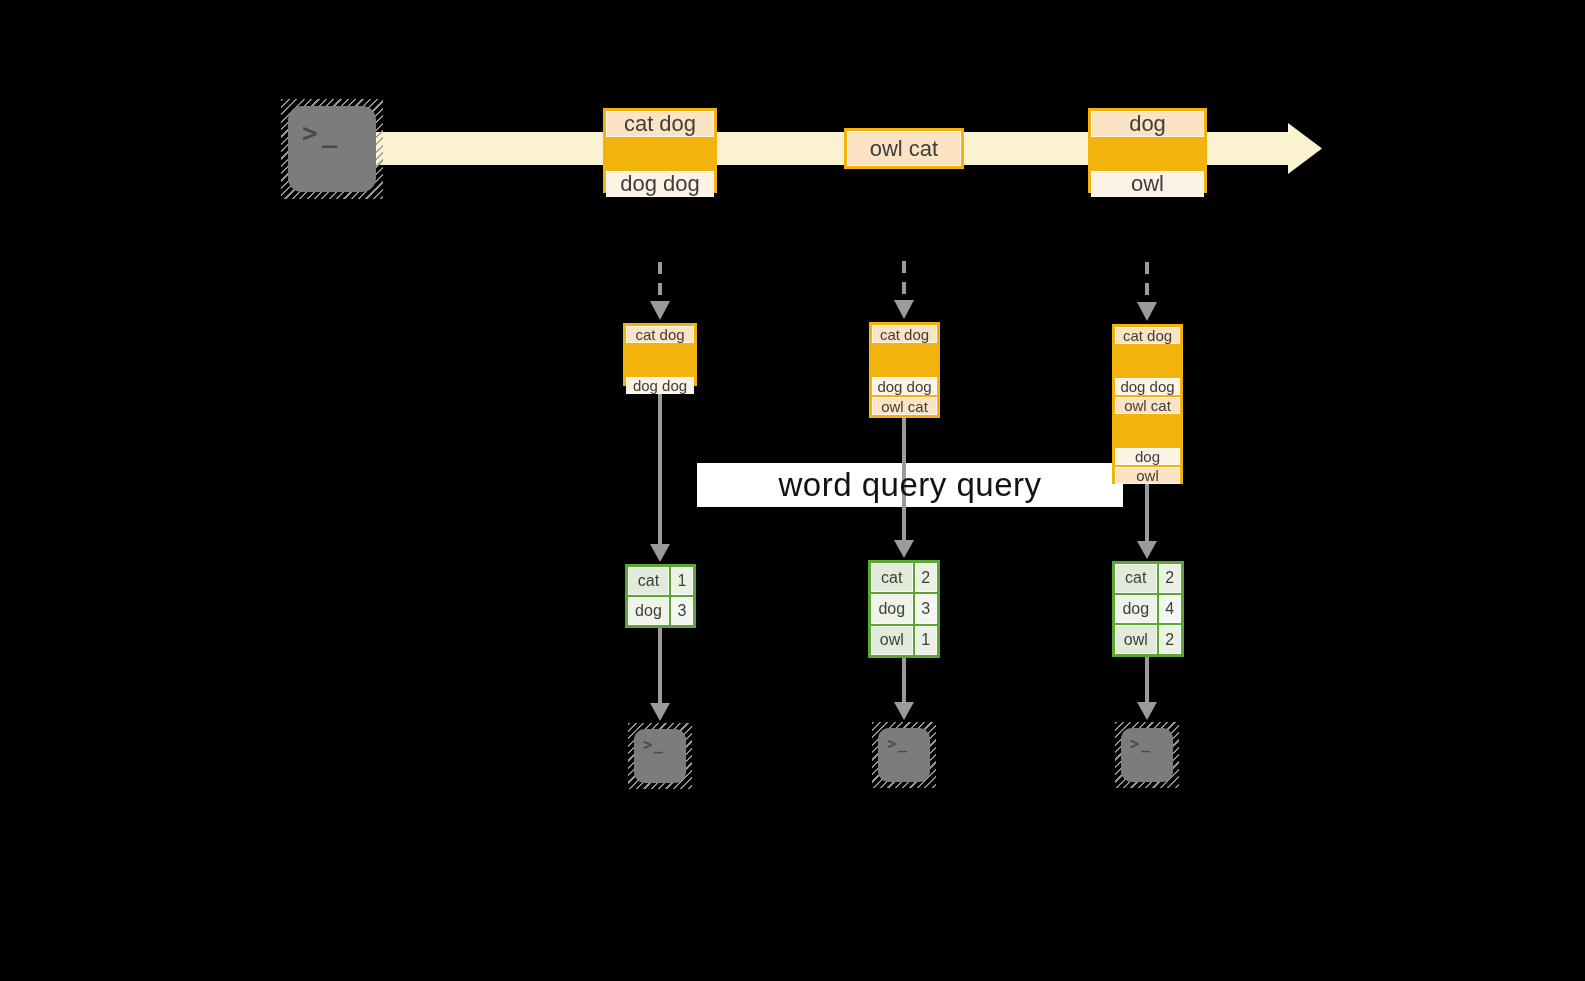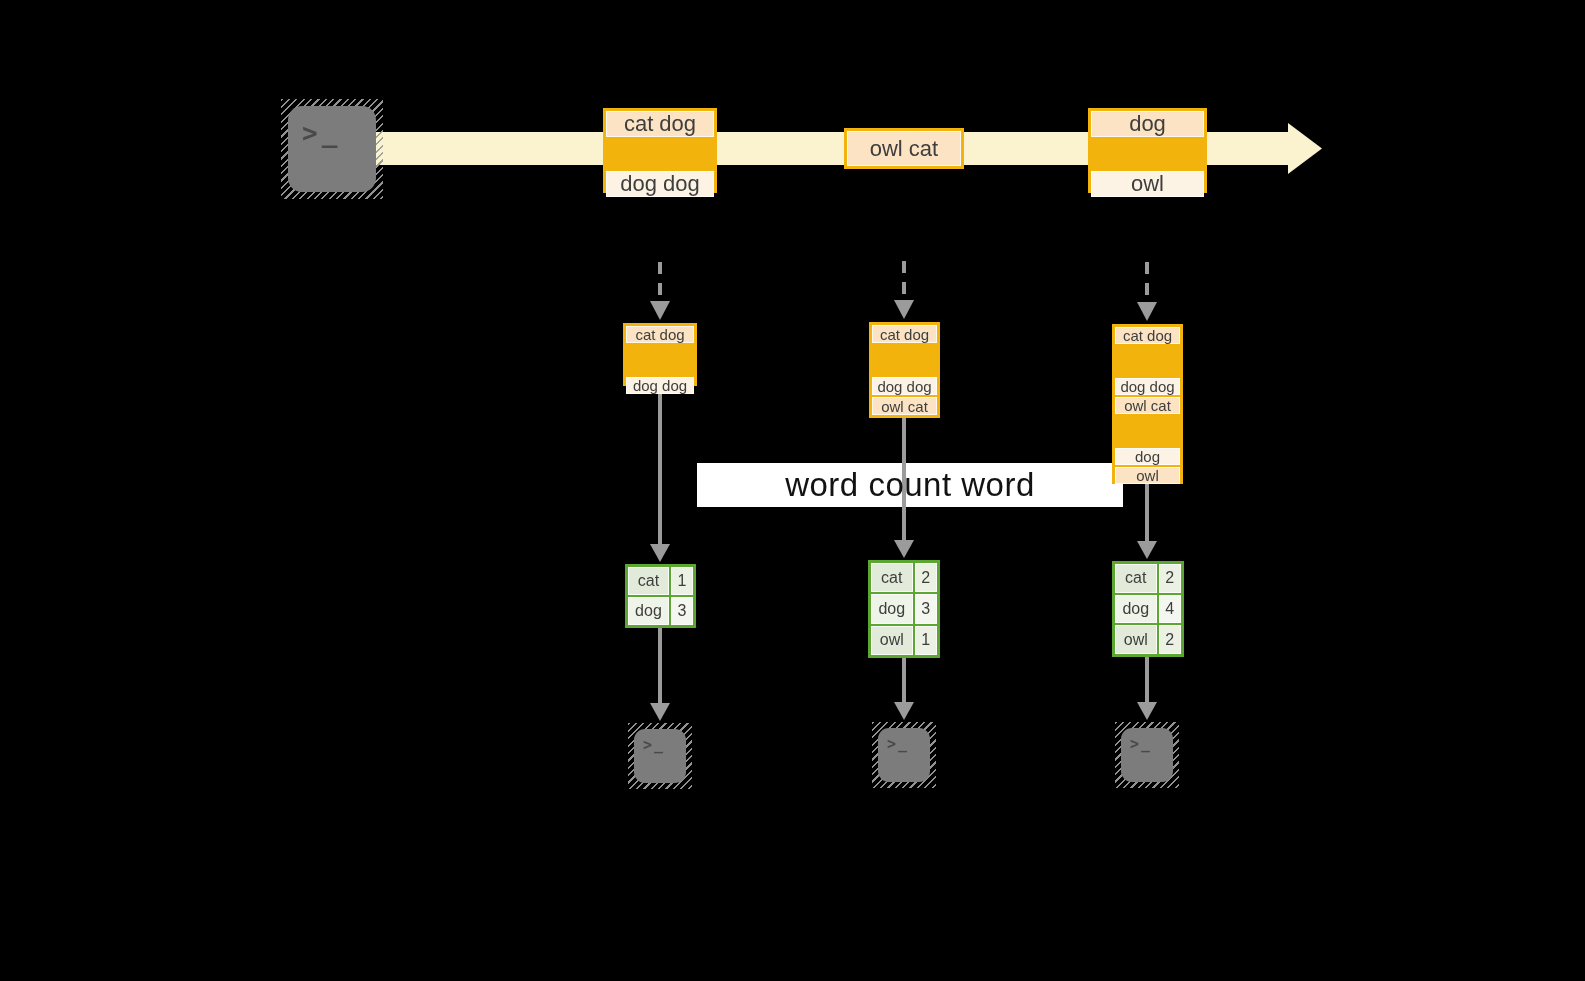--- a/index.html
+++ b/index.html
@@ -97,21 +97,21 @@
     <g>
       <line class="gline" x1="904" y1="658" x2="904" y2="702"></line>
       <polygon class="ghead" points="894,702 914,702 904,720"></polygon>
     </g>
     <g>
       <line class="gline" x1="1147" y1="657" x2="1147" y2="702"></line>
       <polygon class="ghead" points="1137,702 1157,702 1147,720"></polygon>
     </g>
   </svg>
 
-  <div class="query-text">word count word</div>
+  <div class="query-text">word query query</div>
 
   <div class="term lg" style="left:281px;top:99px;width:102px;height:100px">
     <div class="term-body">
       <span class="term-glyph">&gt;_</span>
     </div>
   </div>
 
   <div class="ebox" style="left:603px;top:108px;width:114px;height:85px">
     <div class="row dark big">cat dog</div>
     <div class="row light big">dog dog</div>

